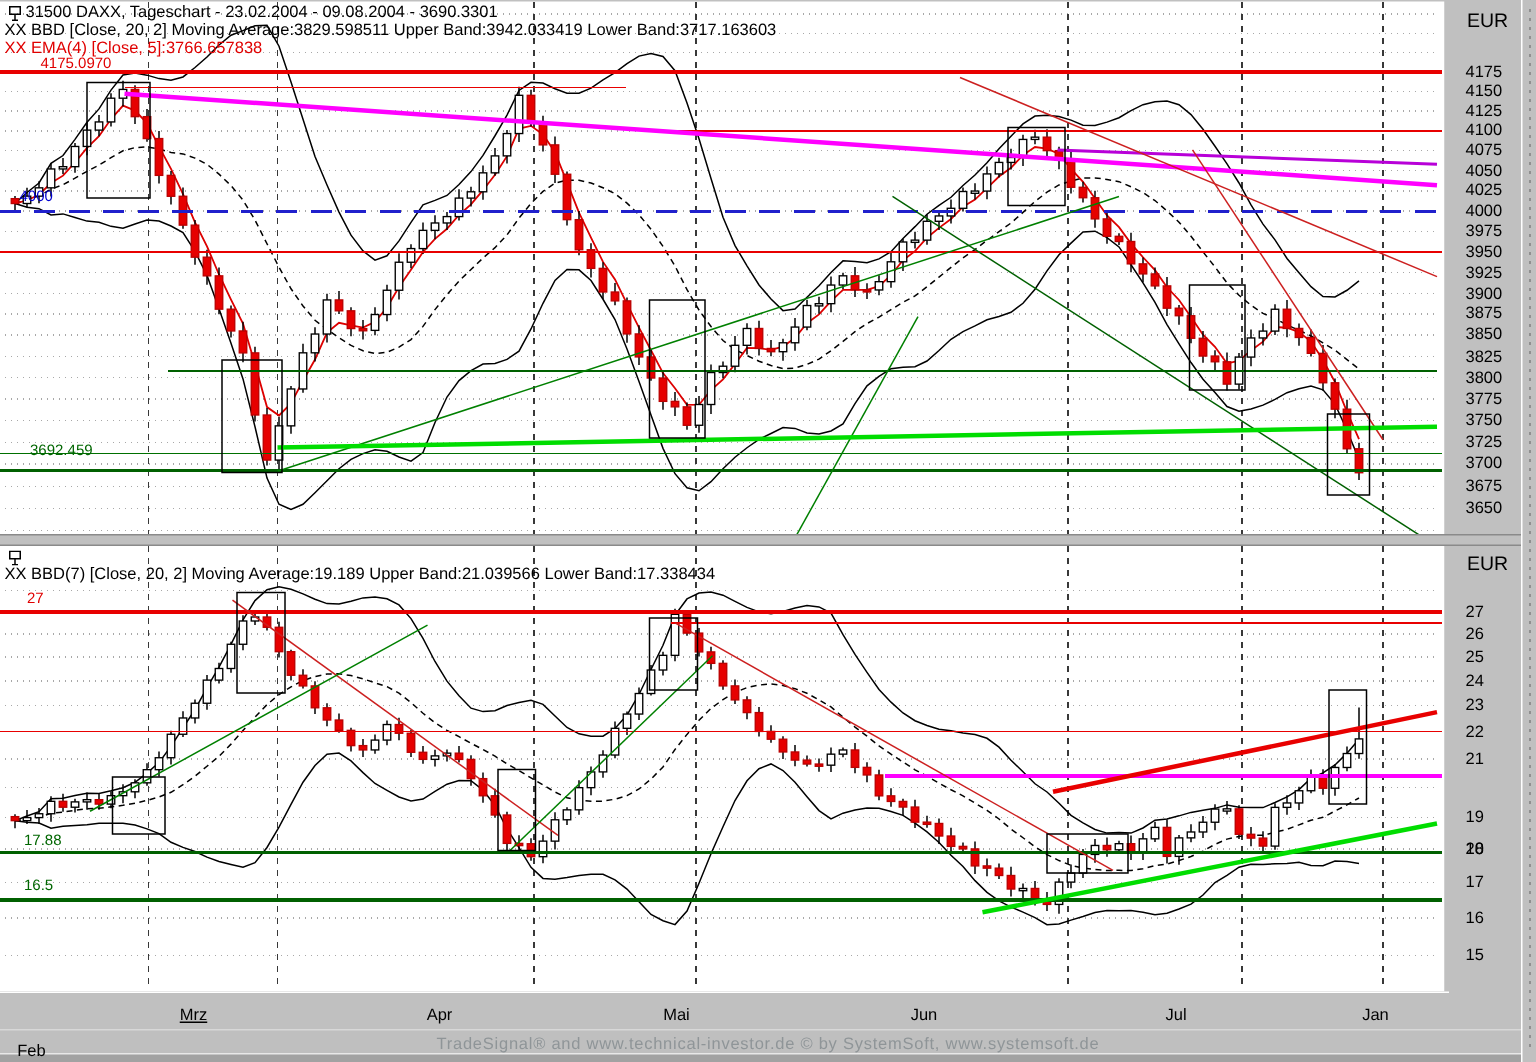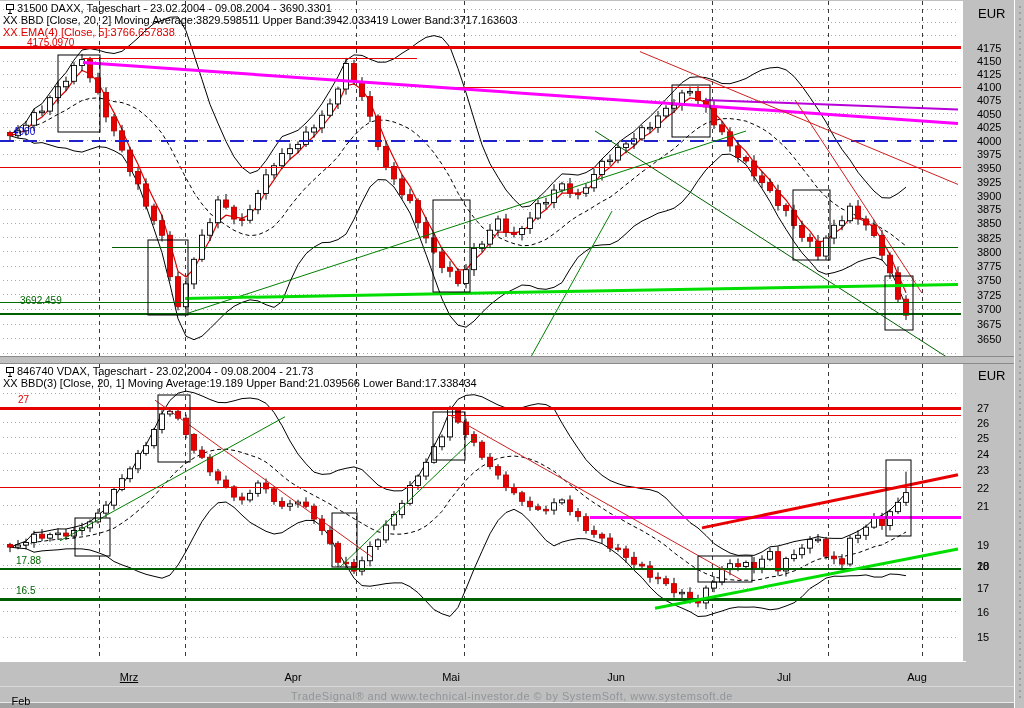--- a/index.html
+++ b/index.html
@@ -684,22 +684,21 @@
   </svg>
   <div class="hdr" style="left:17px;top:2px">31500 DAXX, Tageschart - 23.02.2004 - 09.08.2004 - 3690.3301</div>
   <div class="hdr" style="left:3px;top:14px">XX BBD [Close, 20, 2] Moving Average:3829.598511 Upper Band:3942.033419 Lower Band:3717.163603</div>
   <div class="hdr" style="left:3px;top:26px;color:#e00000">XX EMA(4) [Close, 5]:3766.657838</div>
 
   <svg class="pin" style="left:5px;top:367px" width="10" height="10">
     <rect x="1.5" y="0.5" width="7" height="5" fill="none" stroke="#000"></rect>
     <line x1="5" y1="5.5" x2="5" y2="9.5" stroke="#000"></line>
     <line x1="3" y1="9.5" x2="7" y2="9.5" stroke="#000"></line>
   </svg>
-  <div class="hdr" style="left:17px;top:365px">846740 VDAX, Tageschart - 23.02.2004 - 09.08.2004 - 21.73</div>
-  <div class="hdr" style="left:3px;top:377px">XX BBD(3) [Close, 20, 1] Moving Average:19.189 Upper Band:21.039566 Lower Band:17.338434</div>
+  <div class="hdr" style="left:3px;top:377px">XX BBD(7) [Close, 20, 2] Moving Average:19.189 Upper Band:21.039566 Lower Band:17.338434</div>
 
   <div id="splitter"></div>
   <div id="axis-col"></div>
   <div id="right-strip">
     <svg width="10" height="708">
         <line x1="5" y1="6" x2="5" y2="700" stroke="#808080" stroke-dasharray="2 4"></line>
       </svg>
   </div>
   <div id="xaxis-strip"></div>
   <div class="eur" style="left:978px;top:6px">EUR</div>
@@ -742,20 +741,20 @@
     <div class="axis-tick-label" style="left: 977px; top: 559.969px;">18</div>
     <div class="axis-tick-label" style="left: 977px; top: 582.238px;">17</div>
     <div class="axis-tick-label" style="left: 977px; top: 605.857px;">16</div>
     <div class="axis-tick-label" style="left: 977px; top: 631.002px;">15</div>
     <div class="month-label" style="left: -1px; top: 671px; margin-top: 24px;">Feb</div>
     <div class="month-label" style="left: 107px; top: 671px; text-decoration: underline;">Mrz</div>
     <div class="month-label" style="left: 271px; top: 671px;">Apr</div>
     <div class="month-label" style="left: 429px; top: 671px;">Mai</div>
     <div class="month-label" style="left: 594px; top: 671px;">Jun</div>
     <div class="month-label" style="left: 762px; top: 671px;">Jul</div>
-    <div class="month-label" style="left: 895px; top: 671px;">Aug</div>
+    <div class="month-label" style="left: 895px; top: 671px;">Jan</div>
     <div class="lvl" style="left: 27px; top: 37px; color: rgb(224, 0, 0);">4175.0970</div>
     <div class="lvl" style="left: 13px; top: 126px; color: rgb(0, 0, 208);">4000</div>
     <div class="lvl" style="left: 20px; top: 295px; color: rgb(0, 102, 0);">3692.459</div>
     <div class="lvl" style="left: 18px; top: 394px; color: rgb(224, 0, 0);">27</div>
     <div class="lvl" style="left: 16px; top: 555px; color: rgb(0, 102, 0);">17.88</div>
     <div class="lvl" style="left: 16px; top: 585px; color: rgb(0, 102, 0);">16.5</div>
 </div>
 
 </body></html>

